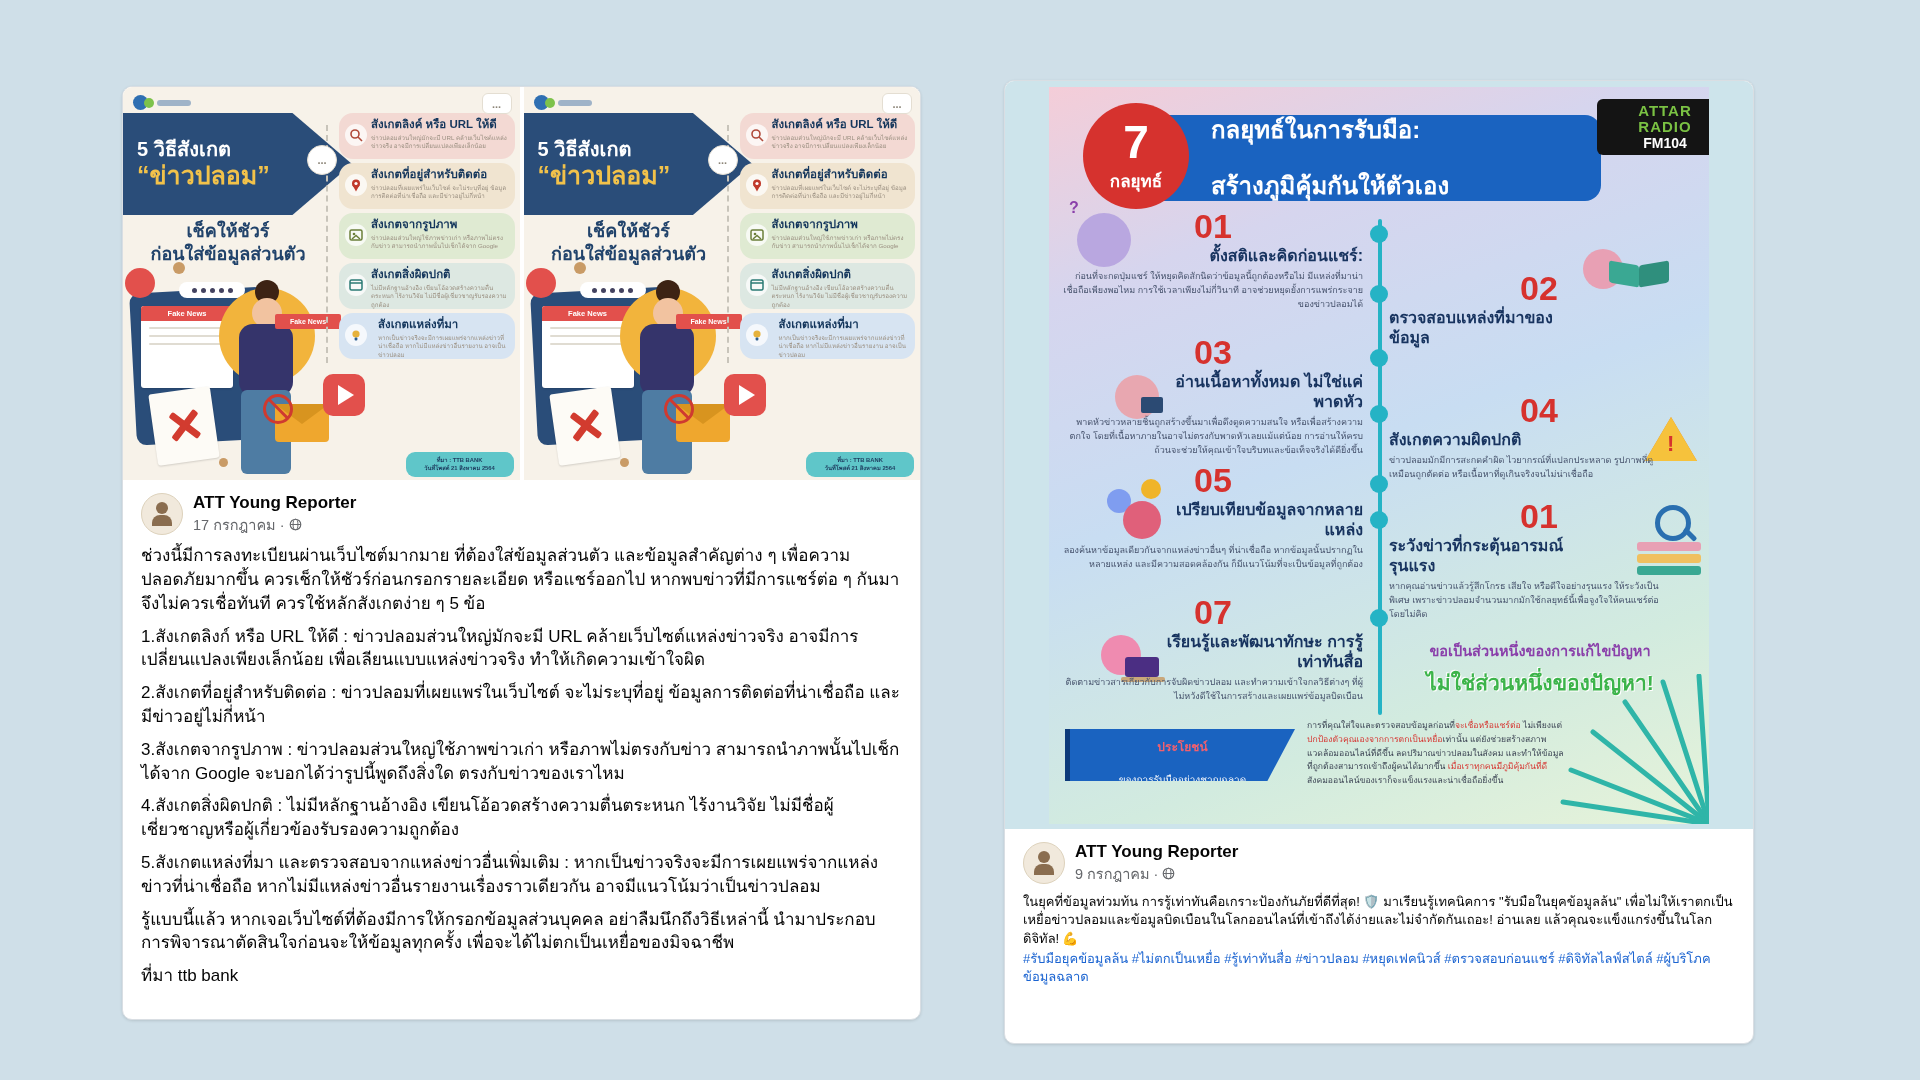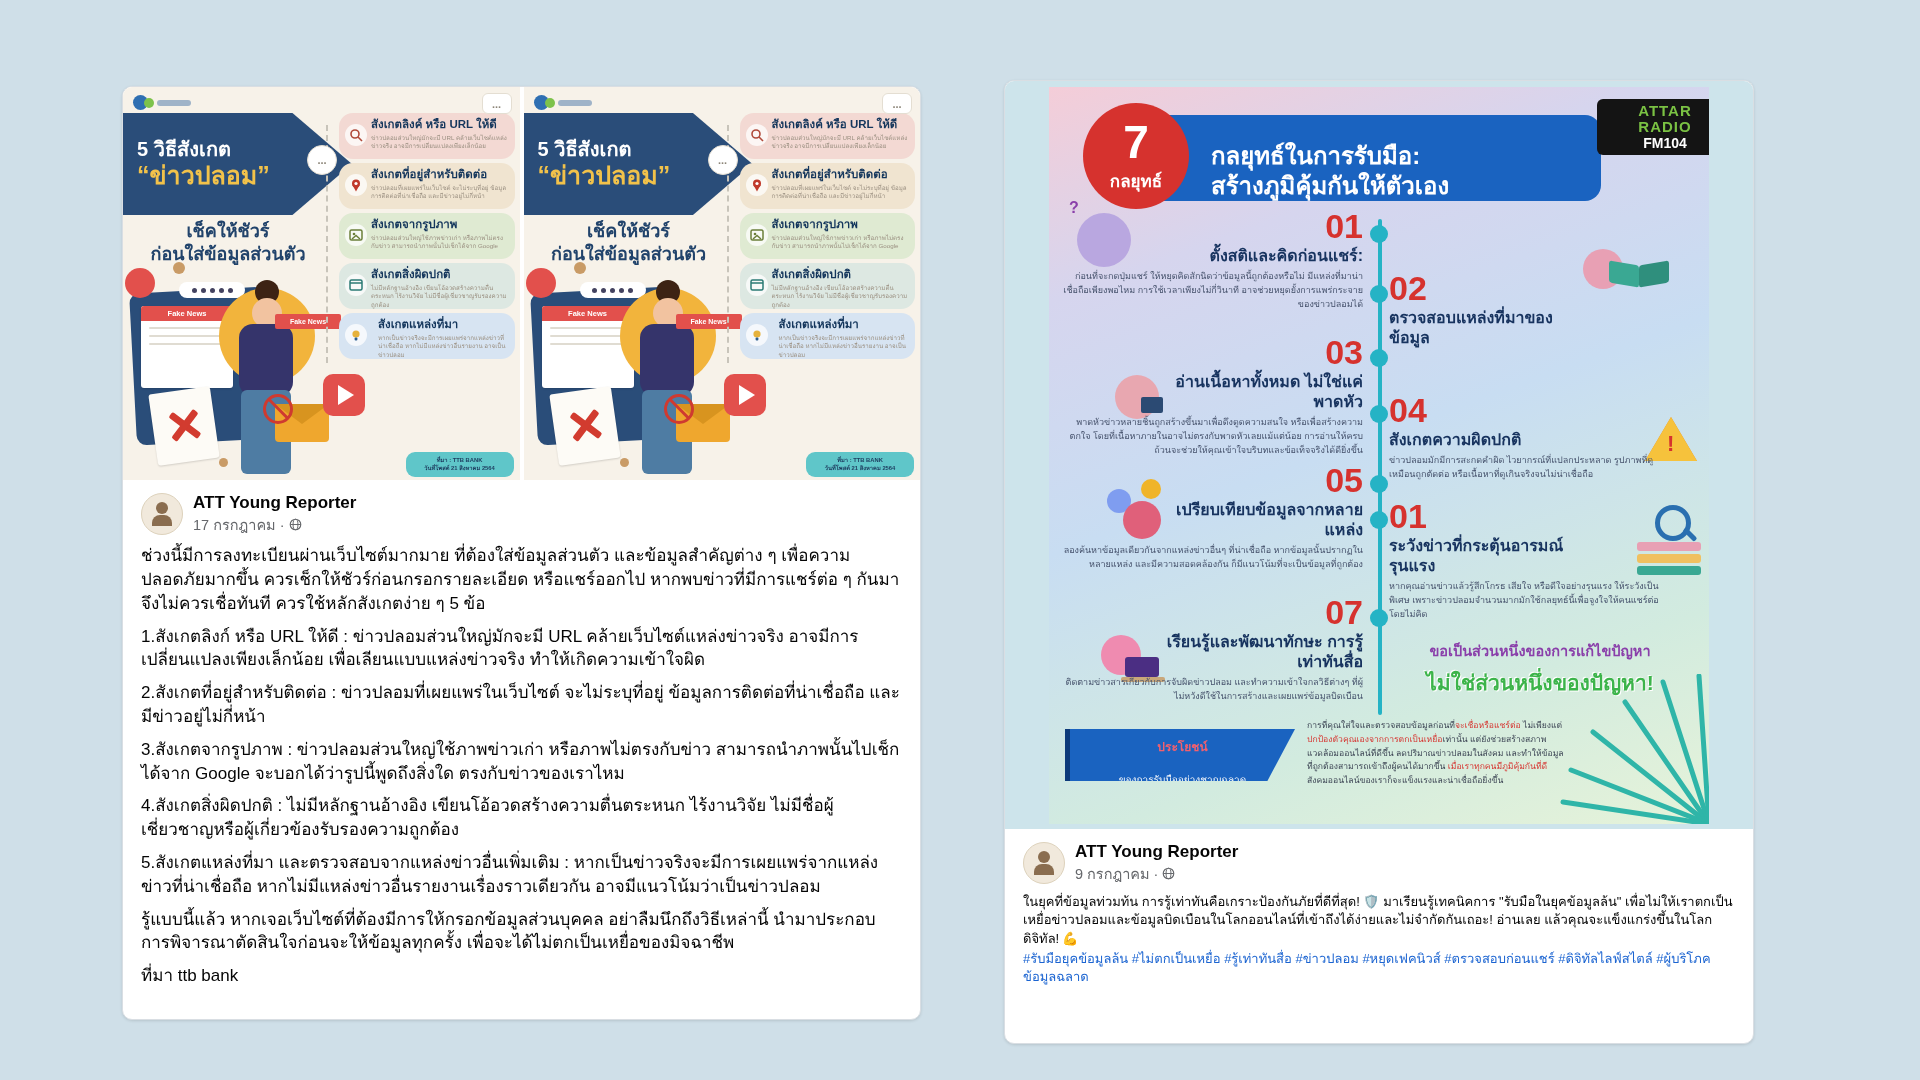--- a/index.html
+++ b/index.html
@@ -101,33 +101,33 @@
 
   
   .att-wrap{height:748px;background:#cde4eb;display:flex;justify-content:center;padding-top:6px;box-sizing:border-box;}
   .att-info{width:660px;height:737px;position:relative;overflow:hidden;
       background:linear-gradient(160deg,#f4cdd8 0%,#d6d5ee 22%,#c8ddf2 48%,#d2ebdf 78%,#e6f3d9 100%);}
   .att-badge{position:absolute;left:34px;top:16px;width:106px;height:106px;border-radius:50%;
       background:#d6322e;z-index:3;display:flex;flex-direction:column;align-items:center;justify-content:center;color:#fff;}
   .att-badge .n{font-size:46px;font-weight:bold;line-height:1;}
   .att-badge .w{font-size:17px;font-weight:bold;margin-top:2px;}
   .att-banner{position:absolute;left:92px;top:28px;width:460px;height:86px;background:#1a63c0;
-      border-radius:16px;display:flex;flex-direction:column;justify-content:flex-end;padding-left:70px;
+      border-radius:16px;display:flex;flex-direction:column;justify-content:space-between;padding-left:70px;
       box-sizing:border-box;z-index:2;}
   .att-banner div{color:#fff;font-weight:bold;font-size:24px;line-height:1.25;}
   .att-logo{position:absolute;left:548px;top:12px;width:96px;background:#141414;border-radius:6px;
       padding:4px 20px;text-align:center;z-index:4;}
   .att-logo .g{color:#7ac143;font-weight:bold;font-size:15px;line-height:1.05;letter-spacing:1px;}
   .att-logo .f{color:#fff;font-weight:bold;font-size:14px;line-height:1.2;}
 
   .tl-line{position:absolute;left:329px;top:132px;height:496px;width:4px;background:#25b3c5;border-radius:2px;}
   .tl-dot{position:absolute;left:321px;width:18px;height:18px;border-radius:50%;background:#25b3c5;z-index:3;}
 
   .att-item{position:absolute;z-index:2;}
-  .att-item .att-num{font-size:34px;font-weight:bold;color:#d6322e;line-height:1;}
+  .att-item .att-num{font-size:34px;font-weight:bold;color:#d6322e;line-height:1;text-align:center;}
   .att-item .att-title{font-size:16px;font-weight:bold;color:#17335f;line-height:1.25;margin-top:3px;}
   .att-item .att-sub{font-size:9px;color:#44506a;line-height:1.55;margin-top:4px;}
   .att-item.l{left:14px;width:300px;text-align:right;}
   .att-item.r{left:340px;width:300px;text-align:left;}
   .att-item.r .att-title{max-width:180px;}
   .att-item.r .att-sub{max-width:280px;}
 
   .ill{position:absolute;z-index:1;}
   .blob{border-radius:50%;position:absolute;}
   .warn{width:0;height:0;border-left:26px solid transparent;border-right:26px solid transparent;

